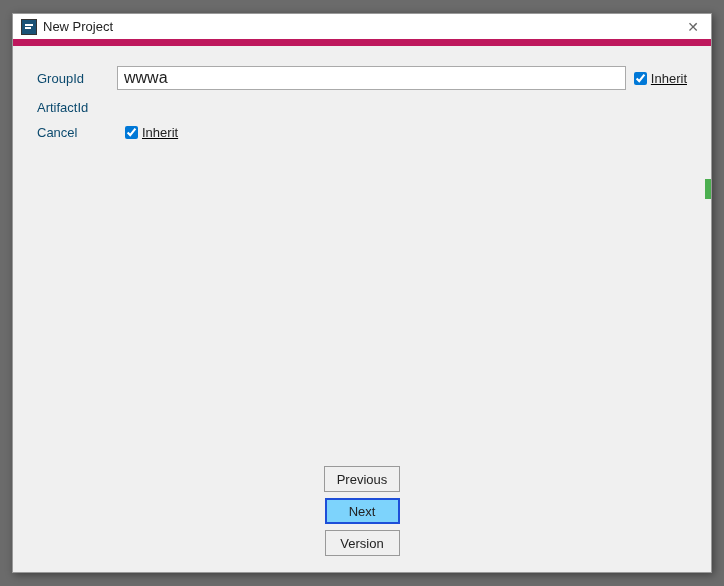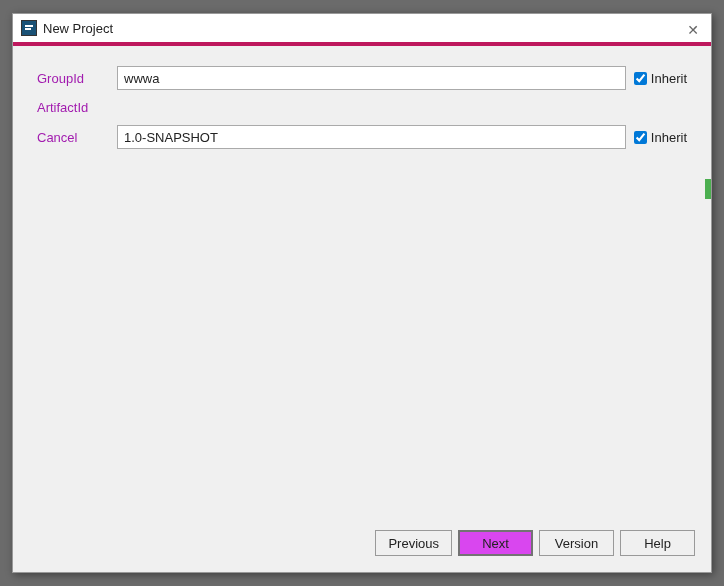--- a/index.html
+++ b/index.html
@@ -25,22 +25,23 @@
       width: 700px;
       height: 560px;
       display: flex;
       flex-direction: column;
       box-shadow: 2px 2px 8px rgba(0,0,0,0.4);
       position: relative;
     }
 
     .title-bar {
       background: #fff;
-      border-bottom: 4px solid #be185d;
-      display: flex;
+      border-bottom: 7px solid #be185d;
+      display: flex;
+      align-items: center;
       justify-content: space-between;
       padding: 6px 8px;
       height: 32px;
     }
 
     .title-bar-left {
       display: flex;
       align-items: center;
       gap: 6px;
     }
@@ -86,41 +87,42 @@
 
     .form-row {
       display: flex;
       align-items: center;
       margin-bottom: 10px;
     }
 
     .form-label {
       width: 80px;
       font-size: 13px;
-      color: #a21caf;
+      color: #0c4a6e;
       flex-shrink: 0;
     }
 
     .form-input {
       flex: 1;
       height: 24px;
       border: 1px solid #aaa;
       background: #fff;
       padding: 2px 6px;
-      font-size: 13px;
+      font-size: 16px;
       color: #222;
       outline: none;
     }
 
     .inherit-container {
       display: flex;
       align-items: center;
       gap: 4px;
       margin-left: 8px;
       flex-shrink: 0;
+      text-decoration: underline;
     }
 
     .inherit-checkbox {
       width: 13px;
       height: 13px;
       cursor: pointer;
       accent-color: #0078d7;
     }
 
     .inherit-label {
@@ -132,36 +134,37 @@
       flex: 1;
     }
 
     .dialog-footer {
       display: flex;
       justify-content: flex-end;
       align-items: center;
       gap: 6px;
       padding: 10px 16px 16px 16px;
       border-top: none;
+      flex-direction: column;
     }
 
     .btn {
       min-width: 75px;
       height: 26px;
       padding: 2px 12px;
       font-size: 13px;
       border: 1px solid #999;
       background: #f0f0f0;
       cursor: pointer;
       color: #222;
     }
 
     .btn-primary {
-      border: 2px solid #737373;
-      background: #d946ef;
+      border: 2px solid #1d4ed8;
+      background: #7dd3fc;
     }
 
     .side-indicator {
       position: absolute;
       right: 0;
       top: 165px;
       width: 6px;
       height: 20px;
       background: #4caf50;
     }
@@ -193,31 +196,29 @@
         <span class="inherit-label">Inherit</span>
       </div>
     </div>
 
     <div class="form-row">
       <label class="form-label">ArtifactId</label>
     </div>
 
     <div class="form-row">
       <label class="form-label">Cancel</label>
-      <input class="form-input" type="text" value="1.0-SNAPSHOT" style="">
       <div class="inherit-container">
         <input type="checkbox" class="inherit-checkbox" checked="" style="">
         <span class="inherit-label">Inherit</span>
       </div>
     </div>
 
     <div class="spacer"></div>
   </div>
 
   <div class="side-indicator"></div>
 
   <div class="dialog-footer">
     <button class="btn">Previous</button>
     <button class="btn btn-primary">Next</button>
     <button class="btn">Version</button>
-    <button class="btn">Help</button>
   </div>
 </div>
 
 </body></html>

